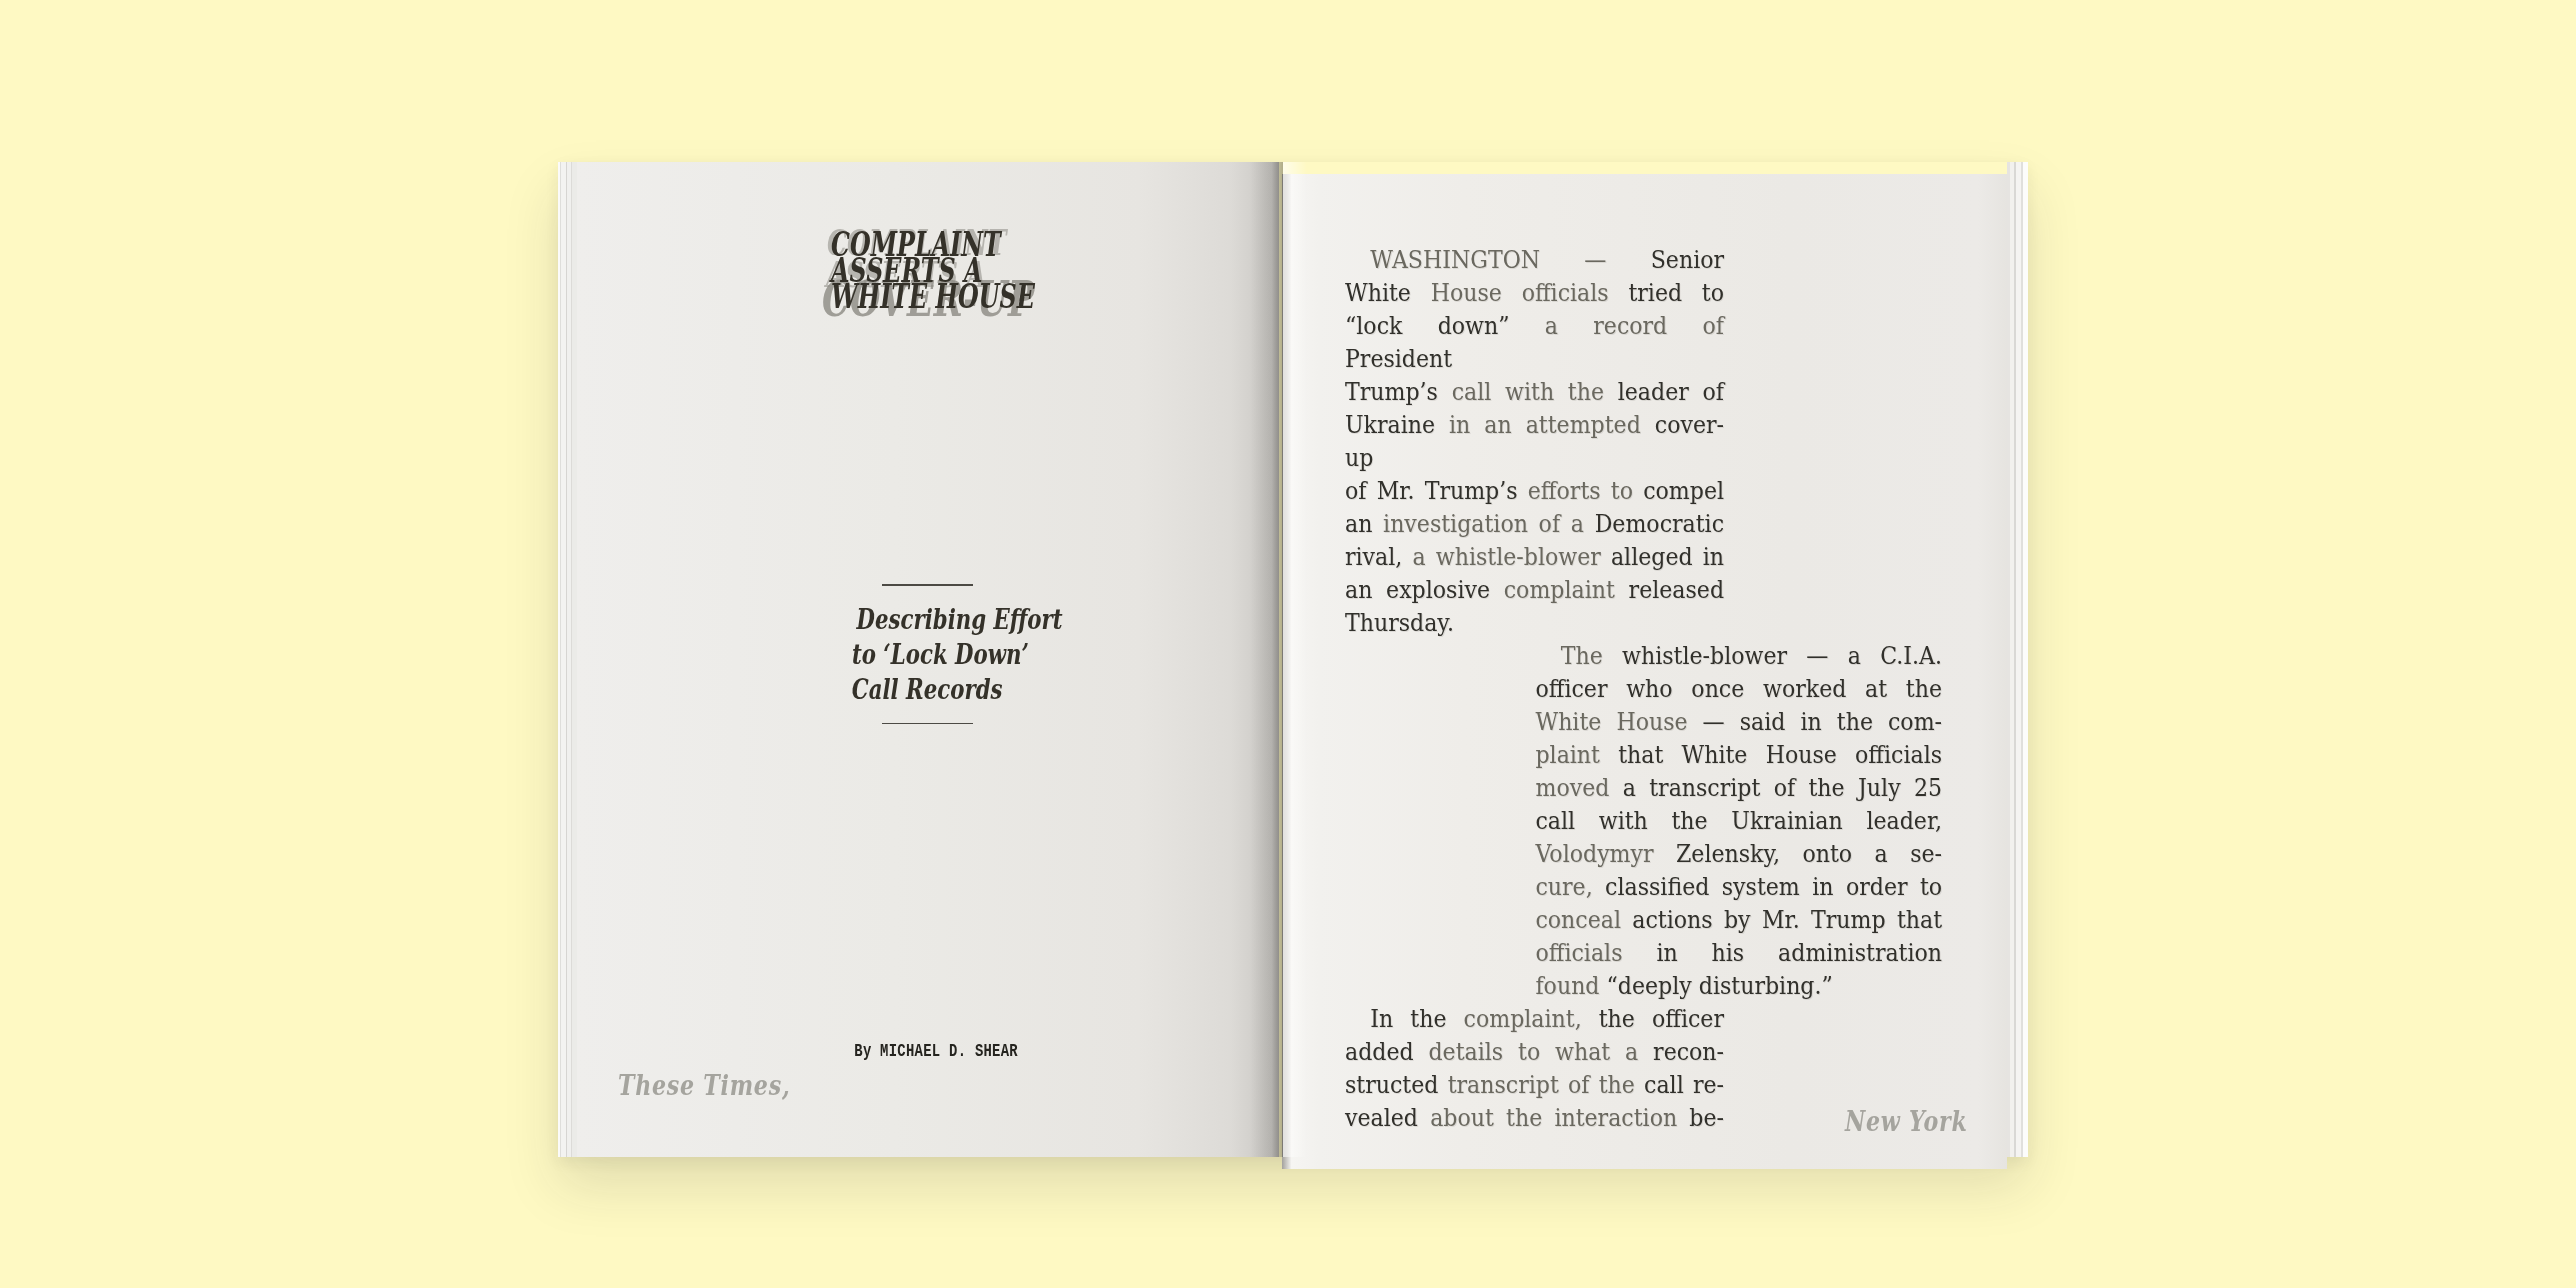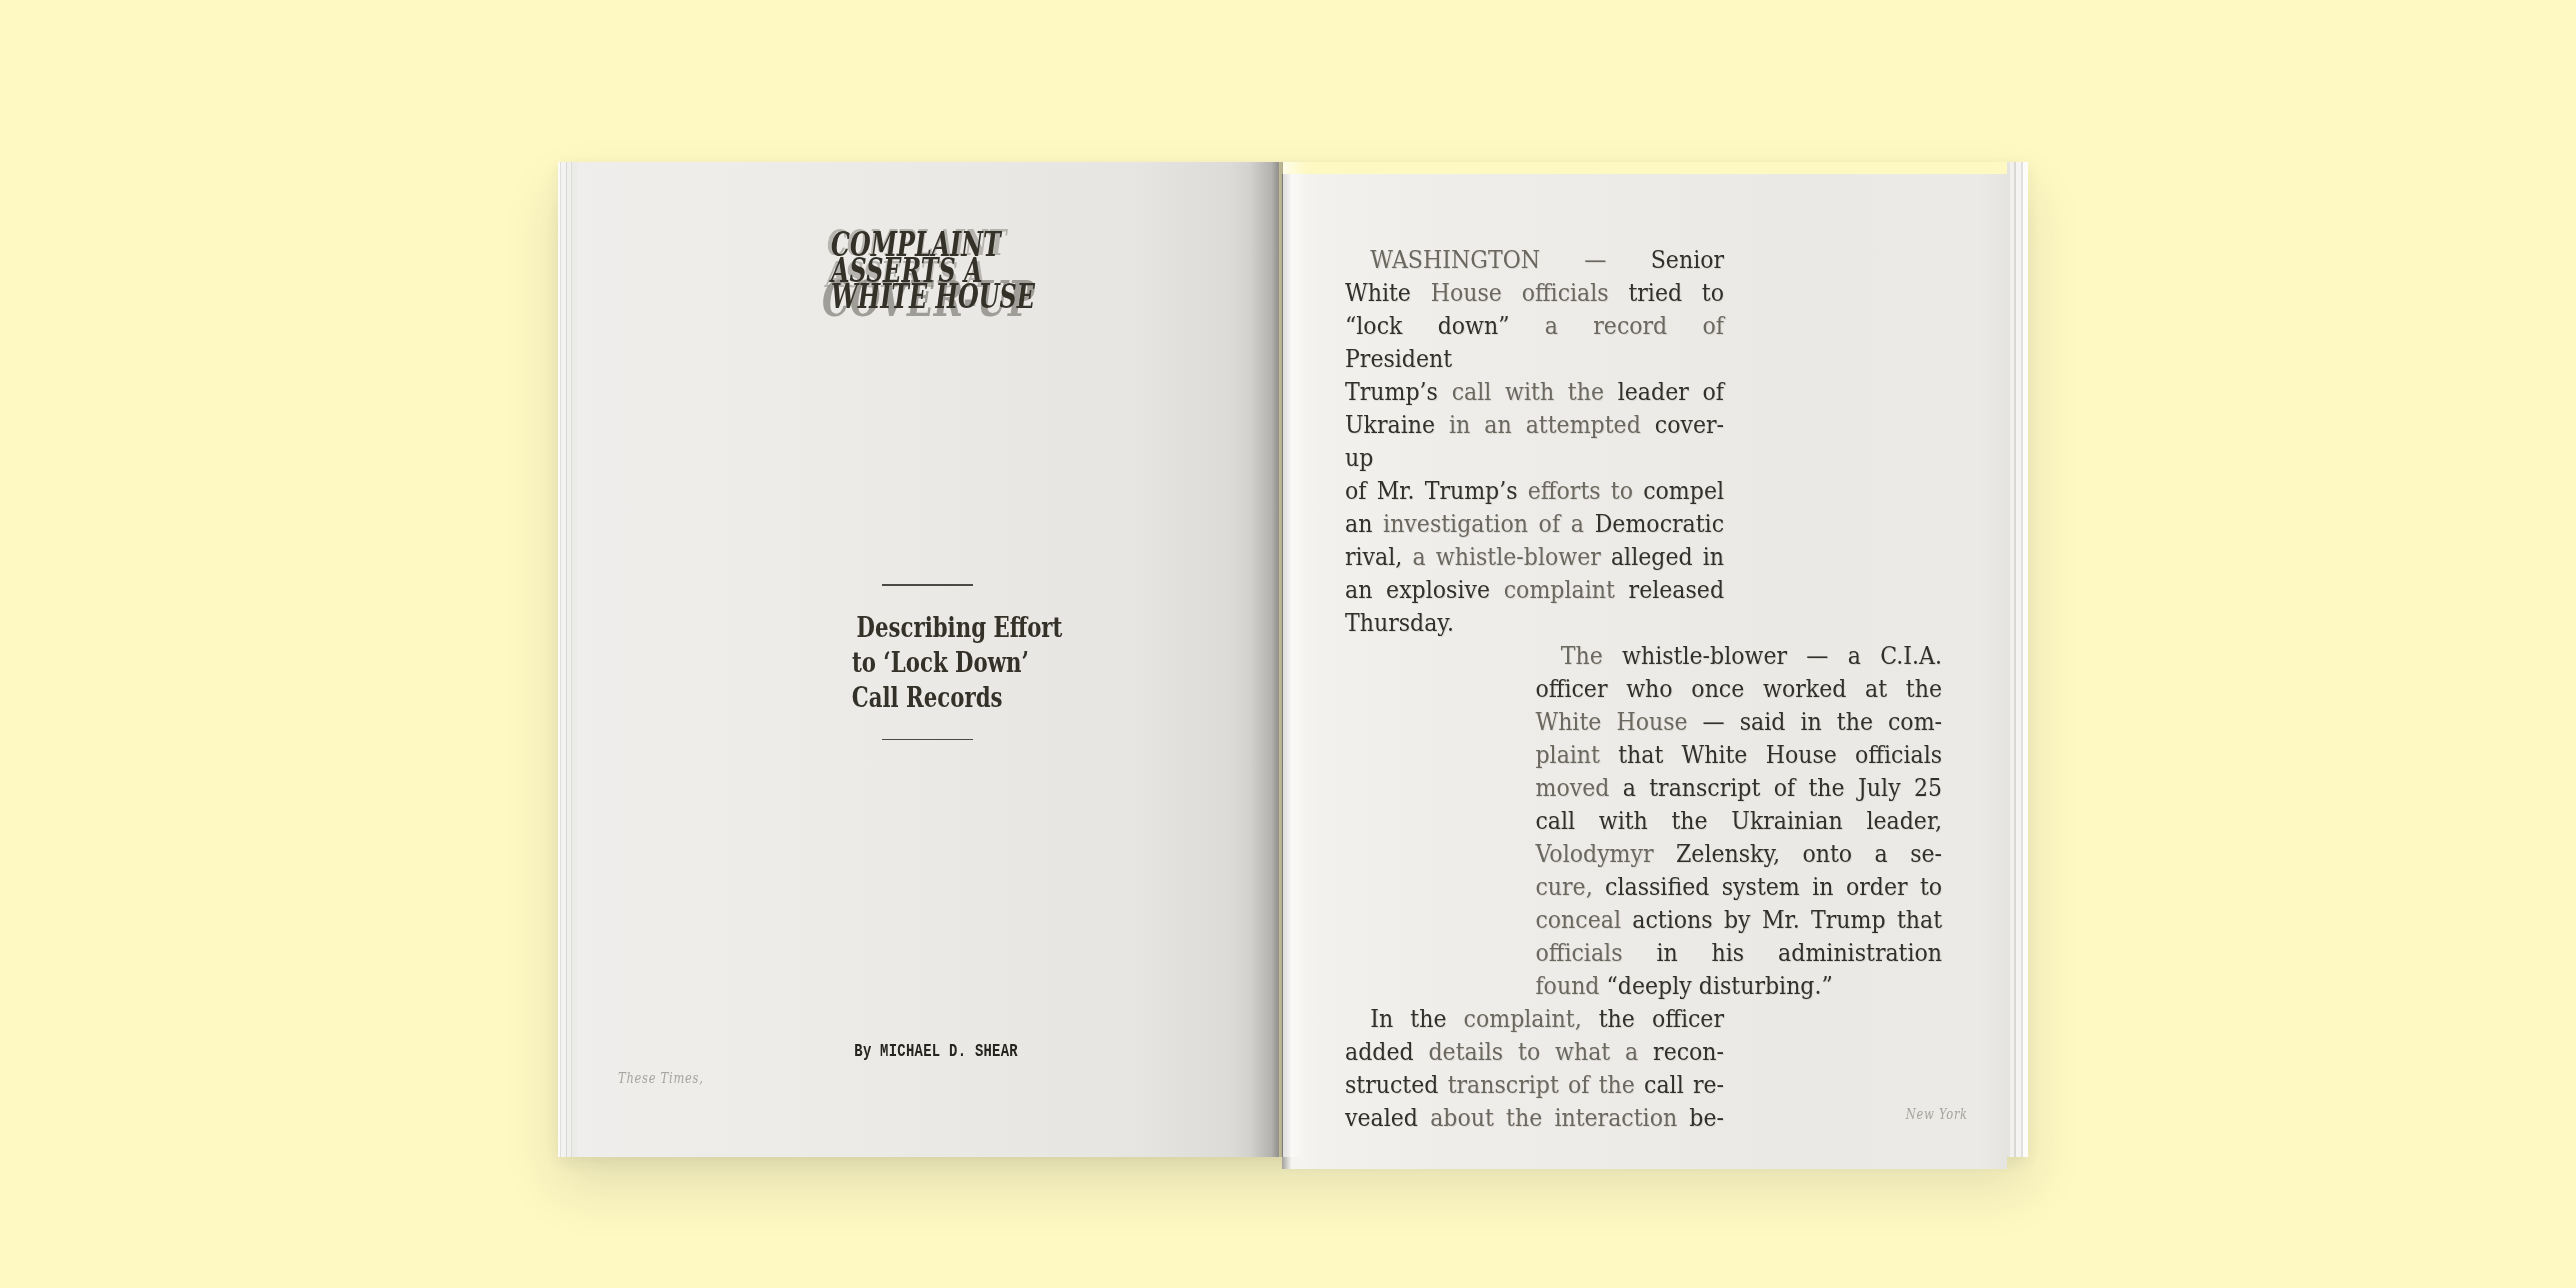--- a/index.html
+++ b/index.html
@@ -27,28 +27,28 @@
             font-size:34px;color:var(--ink-head);line-height:26px;}
   .h-line{position:relative;height:26px;white-space:nowrap;}
   .h-front{position:relative;z-index:1;display:inline-block;transform:scaleX(.70);transform-origin:left top;}
   .h-ghost{position:absolute;z-index:0;display:inline-block;color:var(--ghost);transform-origin:left top;}
   .h-line-1 .h-ghost{left:-4.3px;top:-3.4px;transform:scaleX(.74) scaleY(1.06);opacity:.55;}
   .h-line-2 .h-ghost{left:-5.2px;top:3.4px;transform:scaleX(.74) scaleY(1.06);opacity:.55;}
   .h-line-3 .h-ghost{left:-9.4px;top:3.4px;font-size:48px;transform:scaleX(.73);opacity:.8;}
 
   .subtitle-block{position:absolute;left:247px;top:422px;width:206px;text-align:center;}
   .rule{width:91px;height:1.7px;background:var(--rule);margin:0 auto;}
-  .subtitle-lines{margin:24px 0;font-size:28px;line-height:35px;font-weight:bold;color:var(--ink-head);}
+  .subtitle-lines{margin:16px 0;font-size:28px;line-height:35px;font-weight:bold;font-style:italic;color:var(--ink-head);}
   .subtitle-lines .squeeze{display:inline-block;transform:scaleX(.76);transform-origin:center top;white-space:nowrap;}
 
   .byline{position:absolute;left:247px;top:878px;width:206px;text-align:center;
           font-weight:bold;font-size:19px;color:#25241f;font-family:Liberation Mono, monospace;}
   .byline .squeeze{display:inline-block;transform:scaleX(.73);transform-origin:center top;white-space:nowrap;letter-spacing:0.4px;}
 
-  .imprint{font-style:italic;font-weight:normal;font-size:14px;color:var(--imprint);}
+  .imprint{font-style:italic;font-weight:bold;font-size:27px;color:var(--imprint);}
   .imprint .squeeze{display:inline-block;transform:scaleX(.82);transform-origin:left top;white-space:nowrap;letter-spacing:0.9px;}
   .imprint-left{position:absolute;left:41px;top:908px;}
   .imprint-right{position:absolute;right:39px;top:932px;text-align:left;}
   .imprint-right .squeeze{transform-origin:right top;}
 
   
   .art{position:absolute;left:63px;top:70px;width:481px;font-size:24px;line-height:33px;
        transform:scaleX(.92);transform-origin:left top;color:var(--ink);
        text-shadow:0.9px 1.3px 0 rgba(110,108,100,.16);}
   .ln{width:412px;text-align:justify;text-align-last:justify;}

